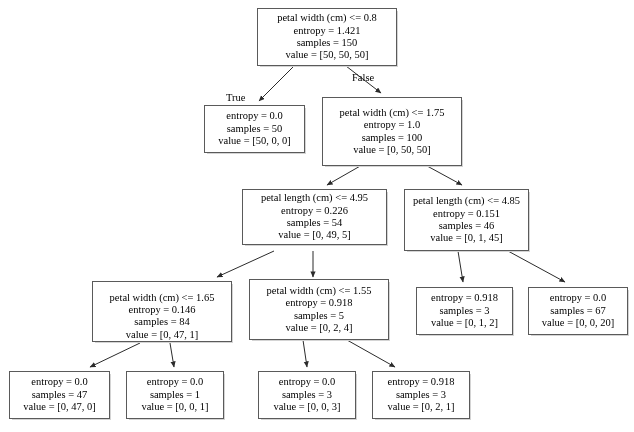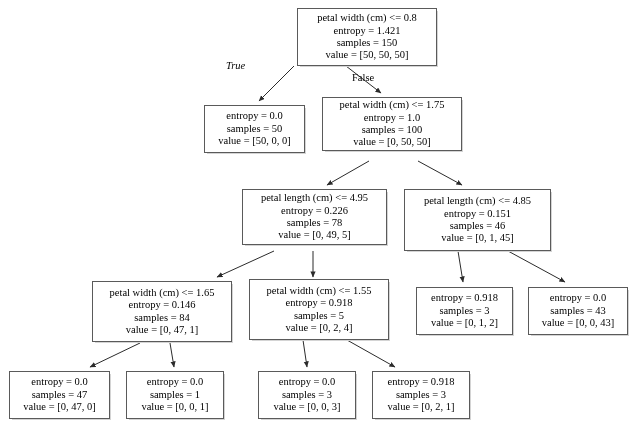--- a/index.html
+++ b/index.html
@@ -83,58 +83,58 @@
       <path d="M140,343 L90,367"></path>
 
       <path d="M170,343 L174,367"></path>
 
       <path d="M303,340 L307,367"></path>
 
       <path d="M347,340 L395,367"></path>
     </g>
   </svg>
 
-  <div class="tree-node" style="left:257px; top:8px; width:140px; height:58px;margin-left:40px;">
+  <div class="tree-node" style="left:257px; top:8px; width:140px; height:58px;">
     <span class="nline">petal width (cm) &lt;= 0.8</span>
     <span class="nline">entropy = 1.421</span>
     <span class="nline">samples = 150</span>
     <span class="nline">value = [50, 50, 50]</span>
   </div>
 
-  <div class="edge-label" style="left:226px; top:60px;font-style:italic;">True</div>
+  <div class="edge-label" style="left:226px; top:92px;">True</div>
   <div class="edge-label" style="left:352px; top:72px;">False</div>
 
   <div class="tree-node" style="left:204px; top:105px; width:101px; height:48px;">
     <span class="nline">entropy = 0.0</span>
     <span class="nline">samples = 50</span>
     <span class="nline">value = [50, 0, 0]</span>
   </div>
 
-  <div class="tree-node" style="left:322px; top:97px; width:140px; height:54px;">
+  <div class="tree-node" style="left:322px; top:97px; width:140px; height:69px;">
     <span class="nline">petal width (cm) &lt;= 1.75</span>
     <span class="nline">entropy = 1.0</span>
     <span class="nline">samples = 100</span>
     <span class="nline">value = [0, 50, 50]</span>
   </div>
 
   <div class="tree-node" style="left:242px; top:189px; width:145px; height:56px;">
     <span class="nline">petal length (cm) &lt;= 4.95</span>
     <span class="nline">entropy = 0.226</span>
-    <span class="nline">samples = 78</span>
+    <span class="nline">samples = 54</span>
     <span class="nline">value = [0, 49, 5]</span>
   </div>
 
-  <div class="tree-node" style="left:404px; top:189px; width:147px; height:62px;">
+  <div class="tree-node" style="left:404px; top:189px; width:125px; height:62px;">
     <span class="nline">petal length (cm) &lt;= 4.85</span>
     <span class="nline">entropy = 0.151</span>
     <span class="nline">samples = 46</span>
     <span class="nline">value = [0, 1, 45]</span>
   </div>
 
-  <div class="tree-node" style="left:92px; top:281px; width:140px; height:61px;">
+  <div class="tree-node" style="left:92px; top:281px; width:140px; height:61px;justify-content:flex-end;">
     <span class="nline">petal width (cm) &lt;= 1.65</span>
     <span class="nline">entropy = 0.146</span>
     <span class="nline">samples = 84</span>
     <span class="nline">value = [0, 47, 1]</span>
   </div>
 
   <div class="tree-node" style="left:249px; top:279px; width:140px; height:61px;">
     <span class="nline">petal width (cm) &lt;= 1.55</span>
     <span class="nline">entropy = 0.918</span>
     <span class="nline">samples = 5</span>
@@ -142,22 +142,22 @@
   </div>
 
   <div class="tree-node" style="left:416px; top:287px; width:97px; height:48px;">
     <span class="nline">entropy = 0.918</span>
     <span class="nline">samples = 3</span>
     <span class="nline">value = [0, 1, 2]</span>
   </div>
 
   <div class="tree-node" style="left:528px; top:287px; width:100px; height:48px;">
     <span class="nline">entropy = 0.0</span>
-    <span class="nline">samples = 43</span>
-    <span class="nline">value = [0, 0, 43]</span>
+    <span class="nline">samples = 67</span>
+    <span class="nline">value = [0, 0, 20]</span>
   </div>
 
   <div class="tree-node" style="left:9px; top:371px; width:101px; height:48px;">
     <span class="nline">entropy = 0.0</span>
     <span class="nline">samples = 47</span>
     <span class="nline">value = [0, 47, 0]</span>
   </div>
 
   <div class="tree-node" style="left:126px; top:371px; width:98px; height:48px;">
     <span class="nline">entropy = 0.0</span>

